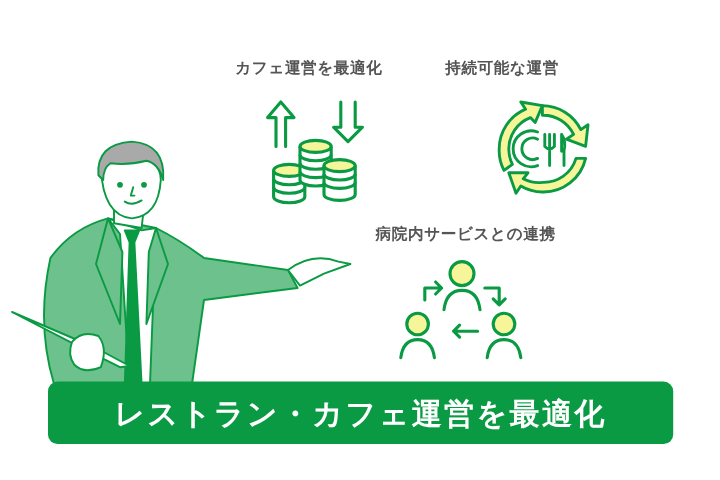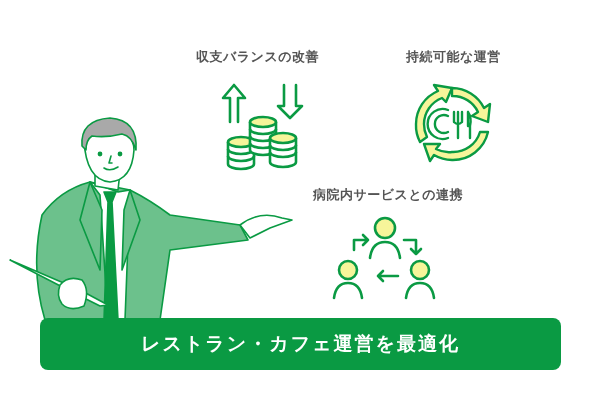--- a/index.html
+++ b/index.html
@@ -2,28 +2,28 @@
 <html><head>
 <meta charset="utf-8">
 <style>
   html, body { margin:0; padding:0; background:#ffffff; }
   body { width:600px; height:400px; position:relative; overflow:hidden;
          font-family:"DejaVu Sans", "Liberation Sans", sans-serif; }
   .label { position:absolute; font-size:13px; font-weight:bold; color:#555555; letter-spacing:0.5px; white-space:nowrap; }
   .icon { position:absolute; }
   .banner { position:absolute; left:40px; top:318px; width:521px; height:52px; background:#0a9a43;
             border-radius:8px; display:flex; align-items:center; justify-content:center; }
-  .banner span { color:#ffffff; font-size:19px; font-weight:bold; letter-spacing:2px; }
+  .banner span { color:#ffffff; font-size:25px; font-weight:bold; letter-spacing:2px; }
   .person { position:absolute; left:0; top:110px; }
 </style>
 </head>
 <body>
 
-<div class="label" style="left:196px; top:48px;">収支バランスの改善</div>
-<div class="label" style="left:406px; top:48px;">持続可能な運営</div>
+<div class="label" style="left:196px; top:48px;">カフェ運営を最適化</div>
+<div class="label" style="left:371px; top:48px;">持続可能な運営</div>
 <div class="label" style="left:313px; top:186px;">病院内サービスとの連携</div>
 
 <svg class="icon" style="left:218px; top:80px;" width="90" height="92" viewBox="0 0 90 92">
   <g fill="none" stroke="#0a9a43" stroke-width="2.6" stroke-linejoin="round" stroke-linecap="round">
 
     <path d="M12 42 V18 H5 L16 5 L27 18 H20 V42"></path>
 
     <path d="M66 5 V26 H60 L72 38 L84 26 H78 V5"></path>
   </g>
 

